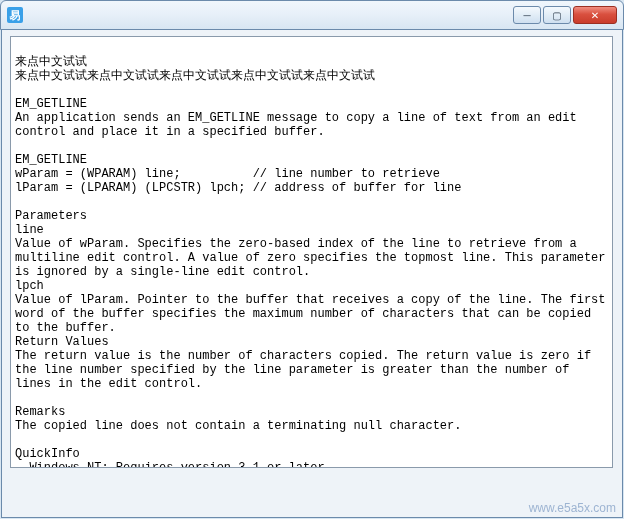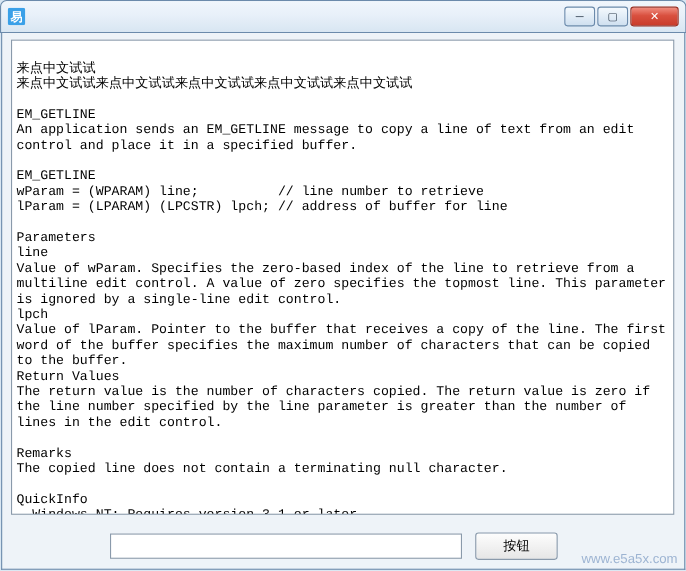--- a/index.html
+++ b/index.html
@@ -126,21 +126,17 @@
 
 Remarks
 The copied line does not contain a terminating null character.
 
 QuickInfo
   Windows NT: Requires version 3.1 or later.
   Windows: Requires Windows 95 or later.
   Windows CE: Requires version 1.0 or later.
   Header: Declared in winuser.h.</div>
 
-  <div class="bottom-row">
-    <input class="text-input" type="text" value="" style="">
-    <button class="action-btn">按钮</button>
-  </div>
 
   <div class="watermark">
     <div>www.e5a5x.com</div>
   </div>
 </div>
 
 </body></html>

